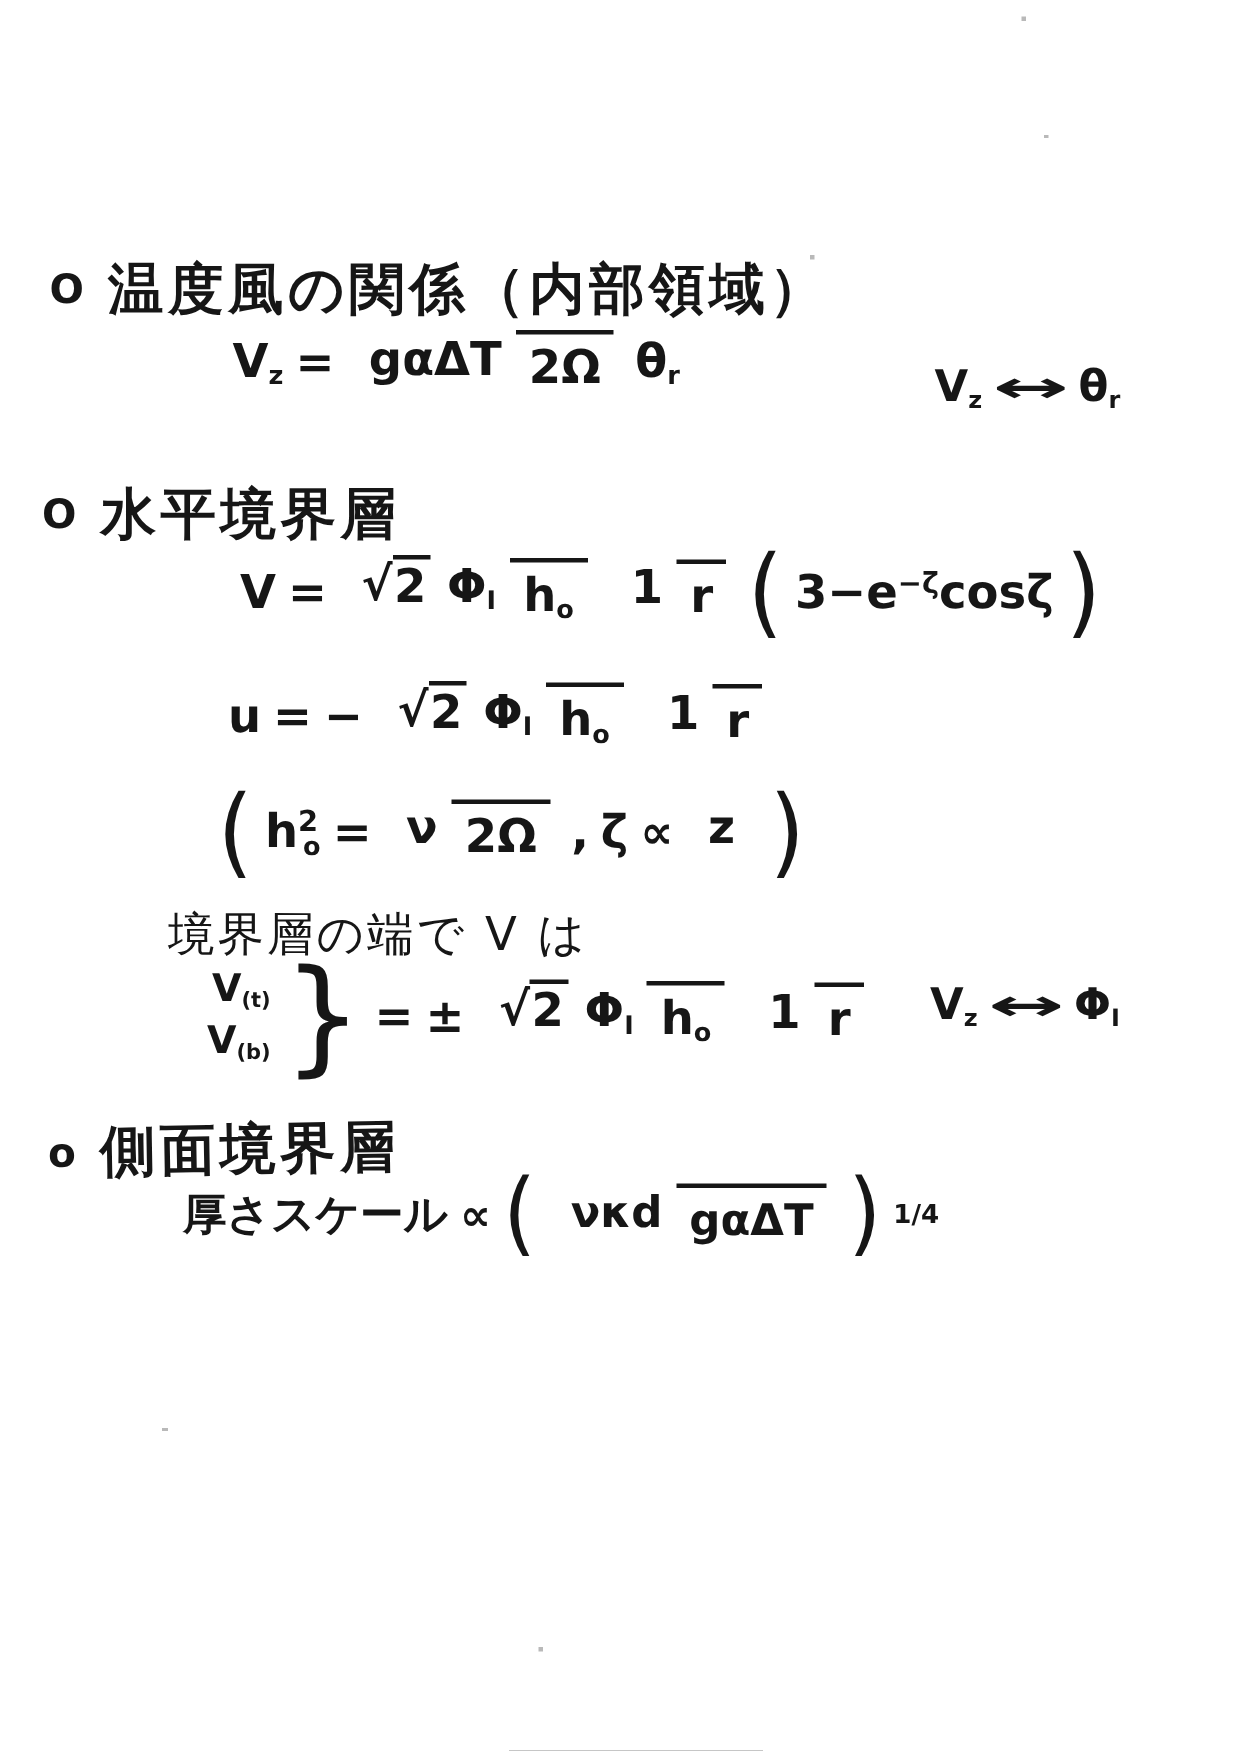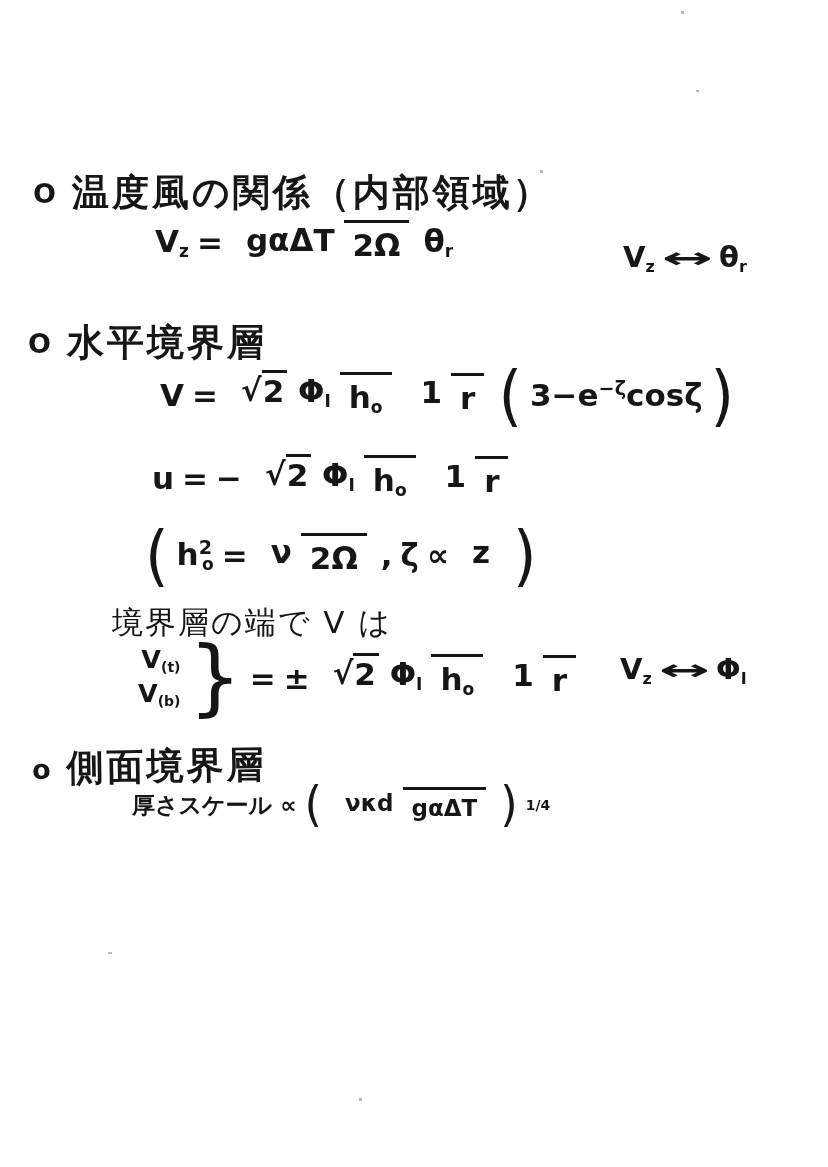--- a/index.html
+++ b/index.html
@@ -154,21 +154,21 @@
     <span><span>V</span><sub>z</sub></span>
     <span class="arrow">↔</span>
     <span><span>Φ</span><sub>I</sub></span>
   </div>
 
   <div class="block heading" style="left:32px; top:742px; transform:rotate(-1deg);">
     <span class="bullet">o</span>
     <span>側面境界層</span>
   </div>
 
-  <div class="block formula" style="left:132px; top:785px; font-size:23px;">
+  <div class="block formula" style="left:122px; top:785px; font-size:29px;">
     <span class="tok">厚さスケール</span>
     <span class="tok">∝</span>
     <span class="bigparen">(</span>
     <span class="frac">
       <span class="num">νκd</span>
       <span class="den">gαΔT</span>
     </span>
     <span class="bigparen">)</span>
     <sup class="exp14">1/4</sup>
   </div>

